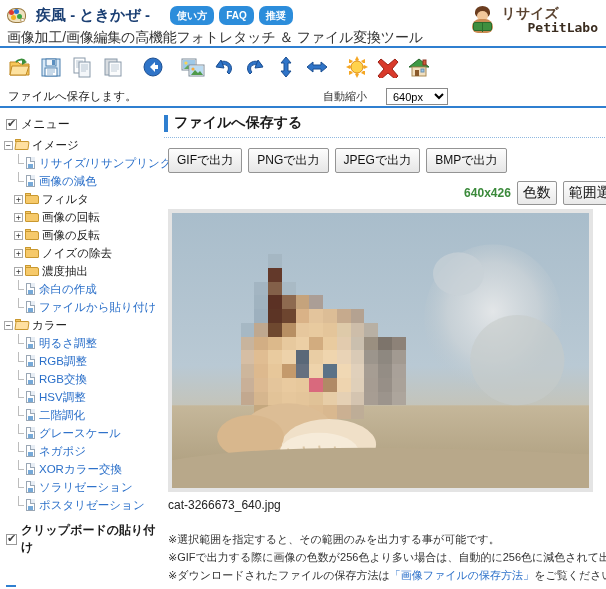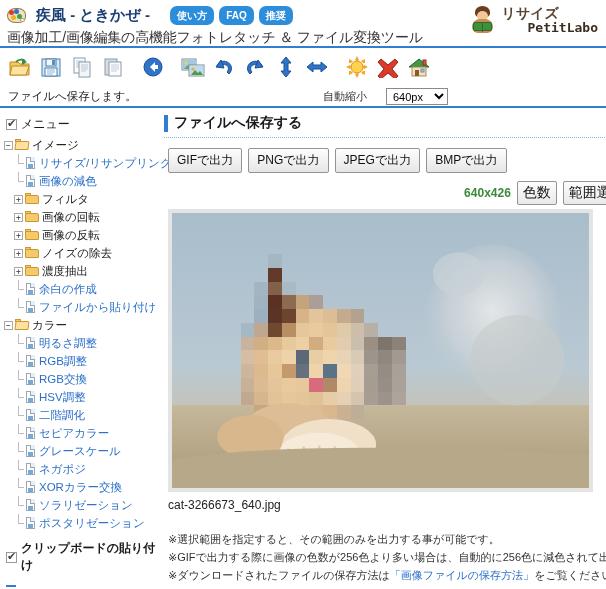--- a/index.html
+++ b/index.html
@@ -463,28 +463,20 @@
         </span>
       <span class="tlink">HSV調整</span>
     </div>
     <div class="tnode">
       <span class="indent"></span>
         <span class="elbow"></span>
       <span class="fileicon">
           <span class="pg"></span>
         </span>
       <span class="tlink">二階調化</span>
-    </div>
-    <div class="tnode">
-      <span class="indent"></span>
-        <span class="elbow"></span>
-      <span class="fileicon">
-          <span class="pg"></span>
-        </span>
-      <span class="tlink">セピアカラー</span>
     </div>
     <div class="tnode">
       <span class="indent"></span>
         <span class="elbow"></span>
       <span class="fileicon">
           <span class="pg"></span>
         </span>
       <span class="tlink">グレースケール</span>
     </div>
     <div class="tnode">

